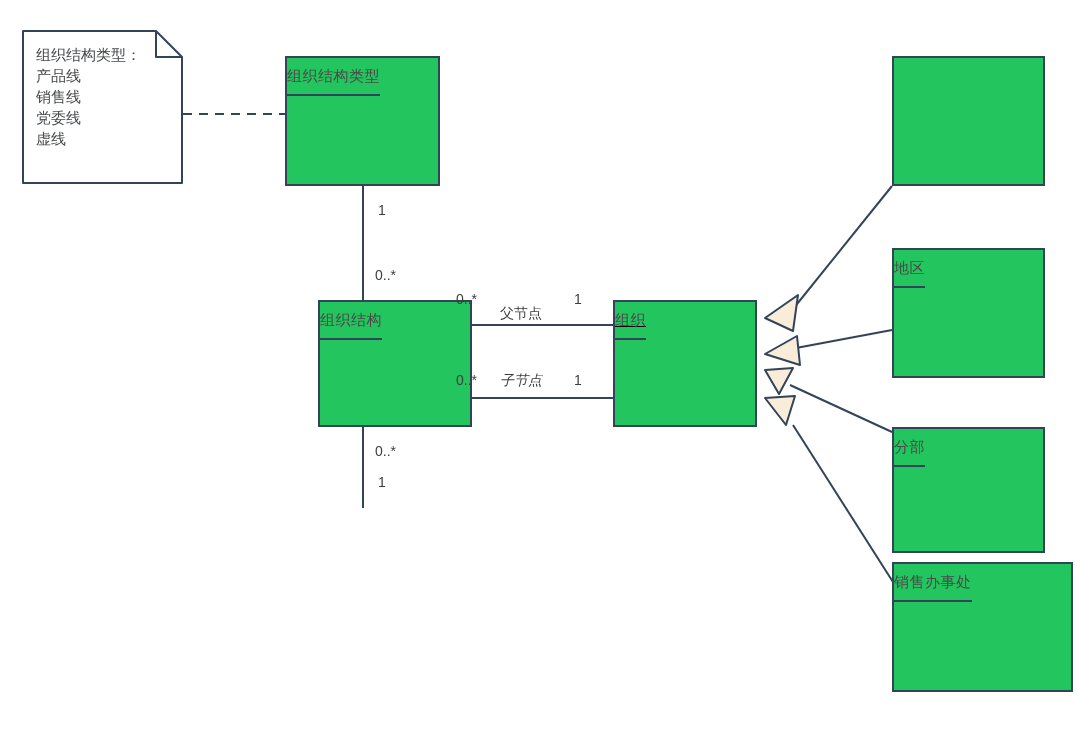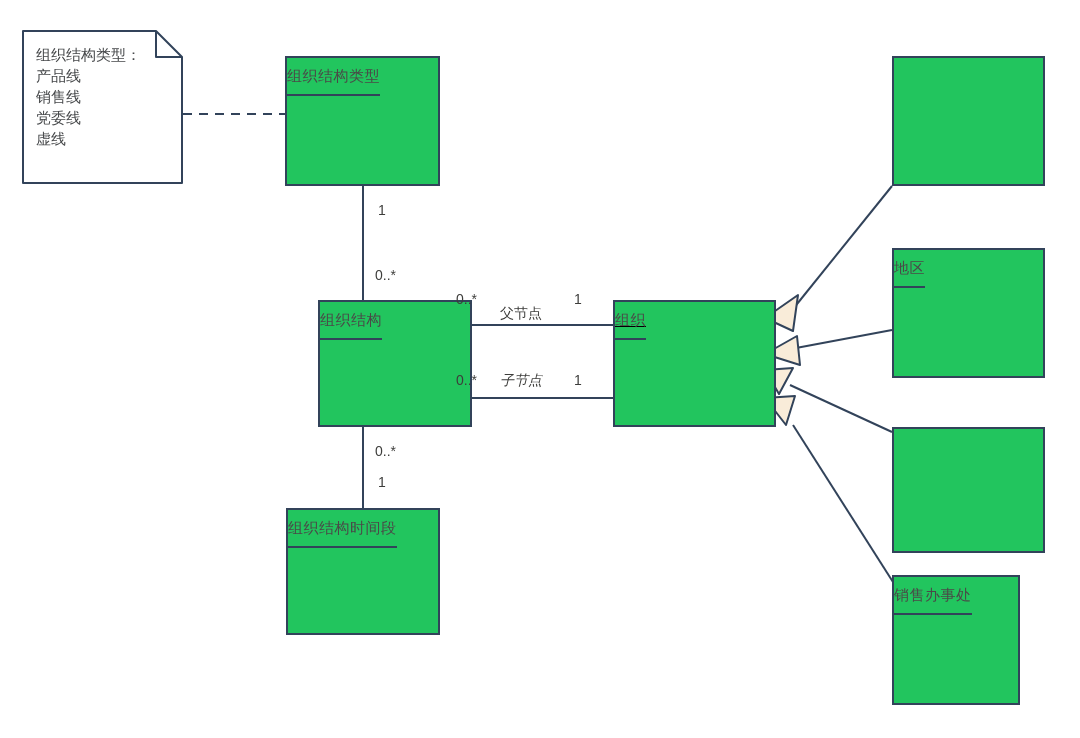--- a/index.html
+++ b/index.html
@@ -125,49 +125,45 @@
     <div class="comp-attrs"></div>
     <div class="comp-ops"></div>
   </div>
 
   <div class="uml-class" style="left:286px; top:300px; width:154px; height:127px;margin-left:32px;">
     <div class="comp-name">组织结构</div>
     <div class="comp-attrs"></div>
     <div class="comp-ops"></div>
   </div>
 
-  <div class="uml-class" style="left:286px; top:508px; width:154px; height:127px;">
-    <div class="comp-name">组织结构时间段</div>
-    <div class="comp-attrs"></div>
-    <div class="comp-ops"></div>
-  </div>
 
-  <div class="uml-class" style="left:613px; top:300px; width:163px; height:127px;text-decoration:underline;">
+  <div class="uml-class" style="left:613px; top:300px; width:144px; height:127px;text-decoration:underline;">
     <div class="comp-name">组织</div>
     <div class="comp-attrs"></div>
     <div class="comp-ops"></div>
   </div>
 
   <div class="uml-class" style="left:892px; top:56px; width:153px; height:130px;">
     <div class="comp-attrs"></div>
     <div class="comp-ops"></div>
   </div>
 
   <div class="uml-class" style="left:892px; top:248px; width:153px; height:130px;">
     <div class="comp-name">地区</div>
     <div class="comp-attrs"></div>
     <div class="comp-ops"></div>
   </div>
 
   <div class="uml-class" style="left:892px; top:427px; width:153px; height:126px;">
+    <div class="comp-name">分部</div>
     <div class="comp-attrs"></div>
     <div class="comp-ops"></div>
   </div>
 
-  <div class="uml-class" style="left:892px; top:575px; width:128px; height:130px;">
+  <div class="uml-class" style="left:892px; top:562px; width:181px; height:130px;">
     <div class="comp-name">销售办事处</div>
     <div class="comp-attrs"></div>
     <div class="comp-ops"></div>
   </div>
 
   <div class="edge-label" style="left:378px; top:202px;">1</div>
   <div class="edge-label" style="left:375px; top:267px;">0..*</div>
   <div class="edge-label" style="left:456px; top:291px;">0..*</div>
   <div class="edge-label" style="left:500px; top:305px;">父节点</div>
   <div class="edge-label" style="left:574px; top:291px;">1</div>

